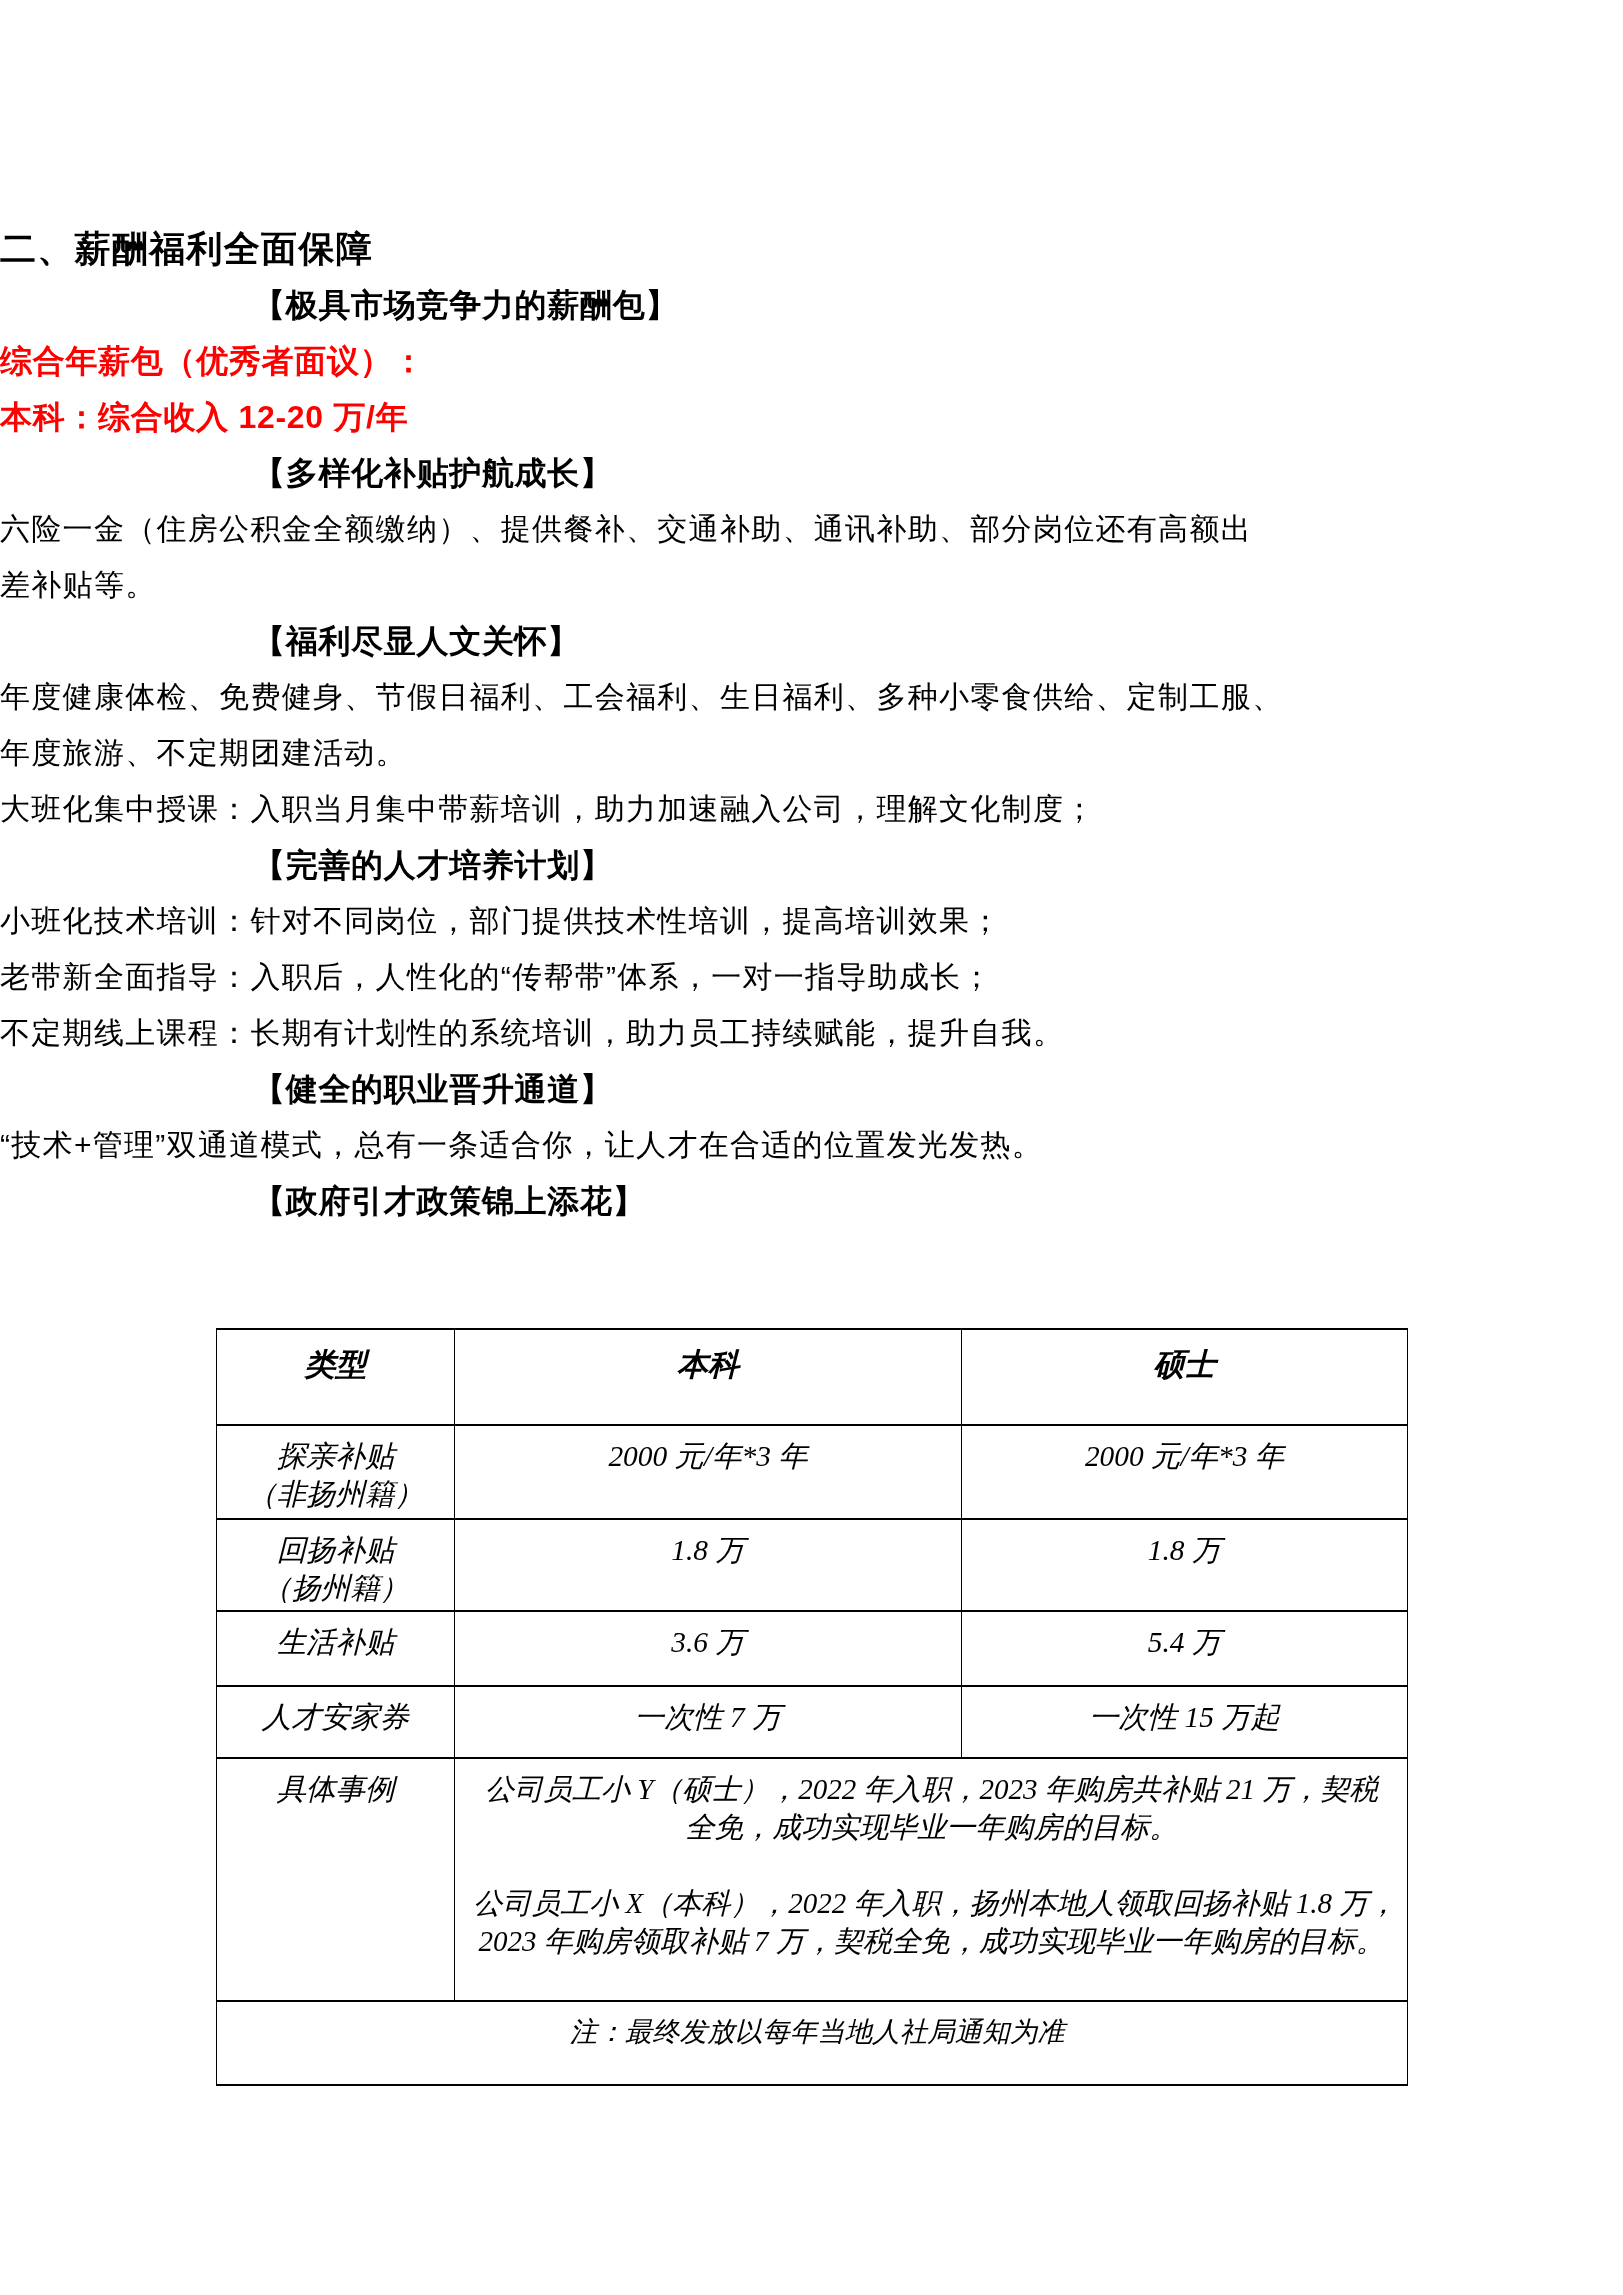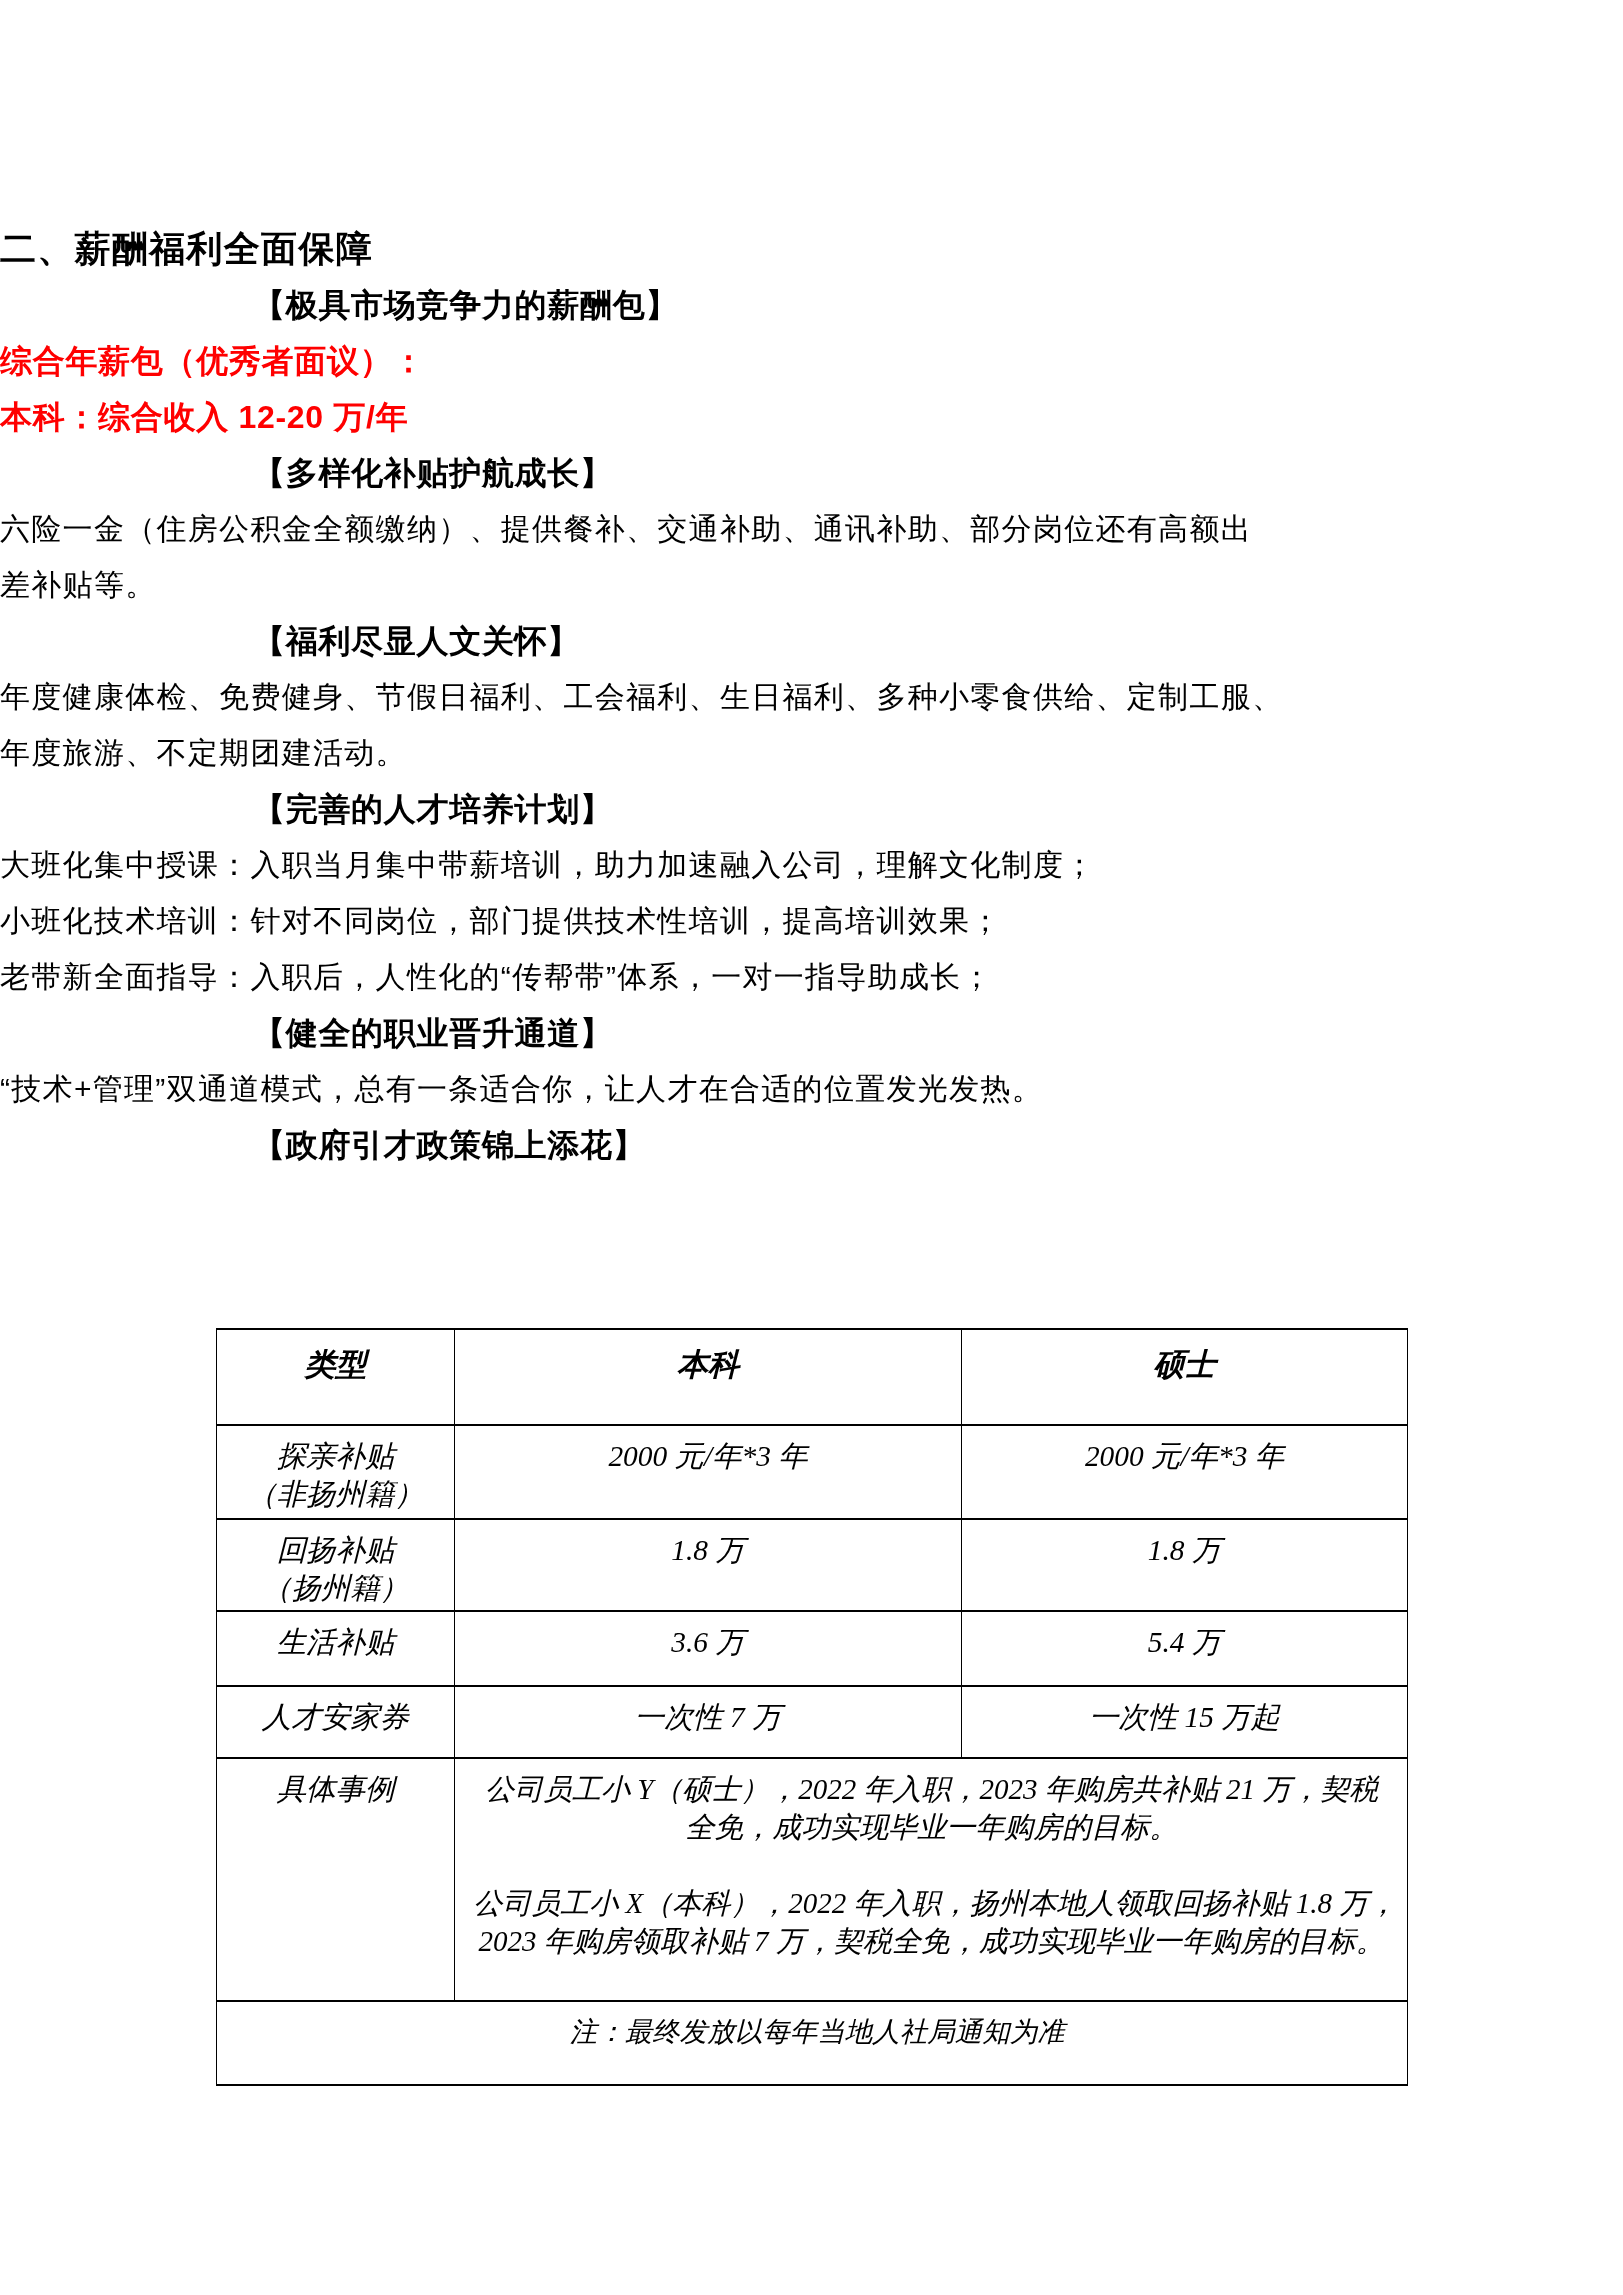--- a/index.html
+++ b/index.html
@@ -68,24 +68,25 @@
   <div class="line h1">二、薪酬福利全面保障</div>
   <div class="line heading">【极具市场竞争力的薪酬包】</div>
   <div class="line red">综合年薪包（优秀者面议）：</div>
   <div class="line red">本科：综合收入 12-20 万/年</div>
   <div class="line heading">【多样化补贴护航成长】</div>
   <div class="line body">六险一金（住房公积金全额缴纳）、提供餐补、交通补助、通讯补助、部分岗位还有高额出</div>
   <div class="line body">差补贴等。</div>
   <div class="line heading">【福利尽显人文关怀】</div>
   <div class="line body">年度健康体检、免费健身、节假日福利、工会福利、生日福利、多种小零食供给、定制工服、</div>
   <div class="line body">年度旅游、不定期团建活动。</div>
+  <div class="line body">大班化集中授课：入职当月集中带薪培训，助力加速融入公司，理解文化制度；</div>
   <div class="line heading">【完善的人才培养计划】</div>
-  <div class="line body">大班化集中授课：入职当月集中带薪培训，助力加速融入公司，理解文化制度；</div>
   <div class="line body">小班化技术培训：针对不同岗位，部门提供技术性培训，提高培训效果；</div>
   <div class="line body">老带新全面指导：入职后，人性化的“传帮带”体系，一对一指导助成长；</div>
+  <div class="line body">不定期线上课程：长期有计划性的系统培训，助力员工持续赋能，提升自我。</div>
   <div class="line heading">【健全的职业晋升通道】</div>
   <div class="line body">“技术+管理”双通道模式，总有一条适合你，让人才在合适的位置发光发热。</div>
   <div class="line heading">【政府引才政策锦上添花】</div>
 </div>
 
 <table class="benefits">
   <colgroup>
       <col class="c1">
       <col class="c2">
       <col class="c3">

